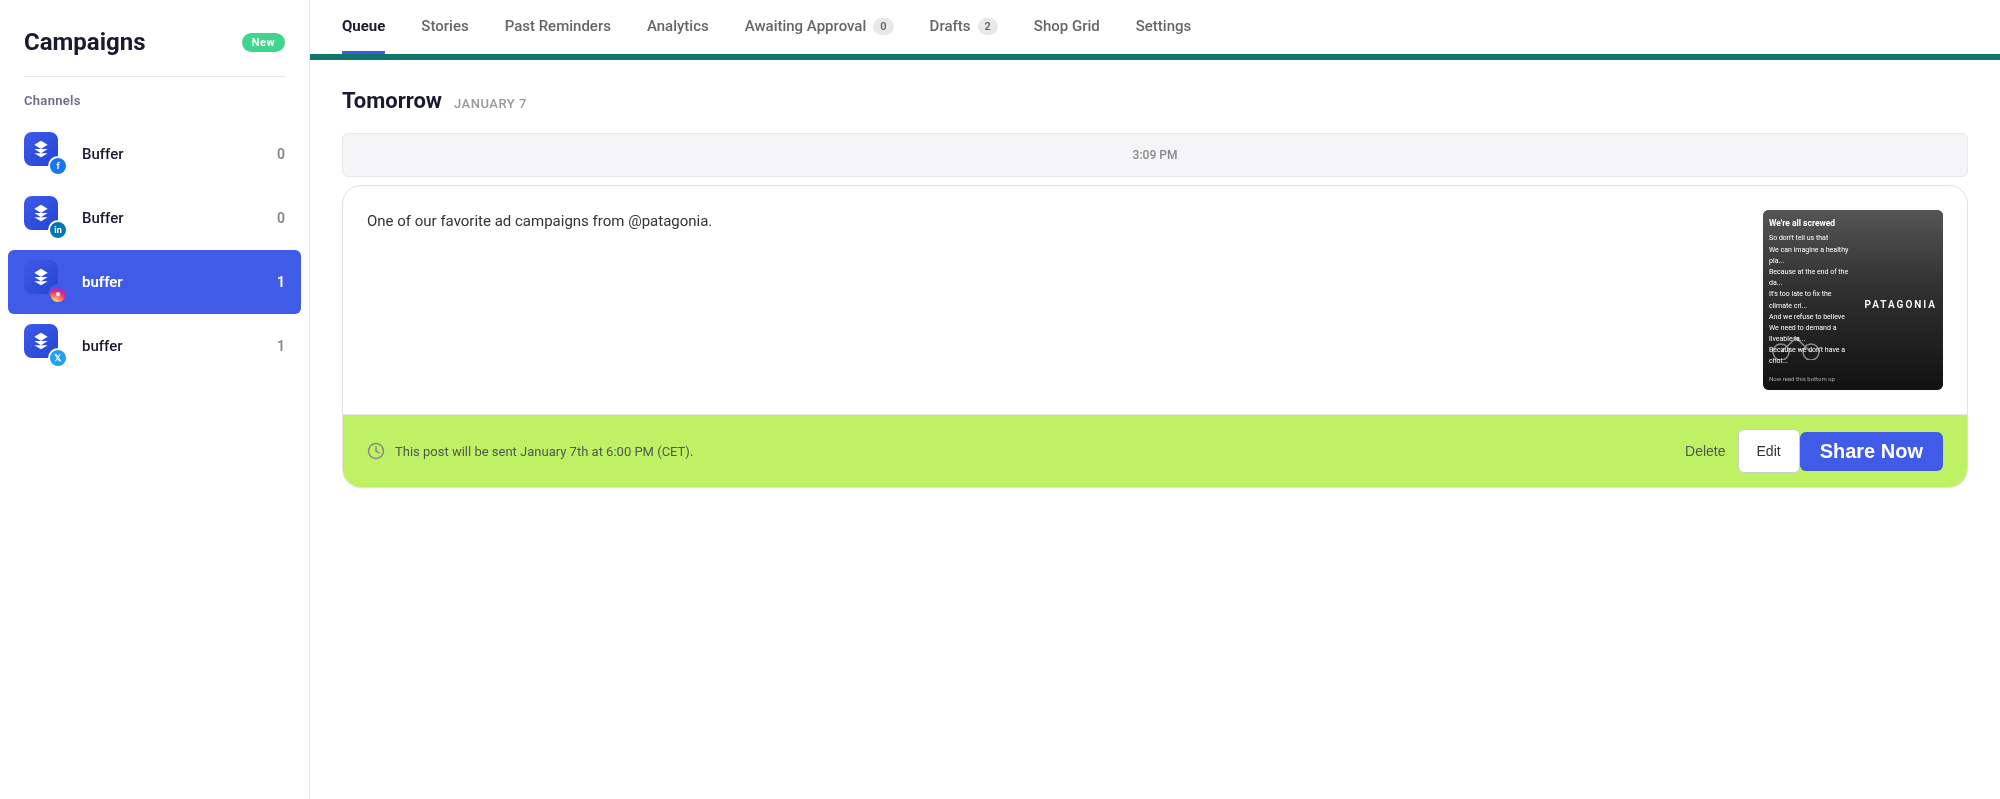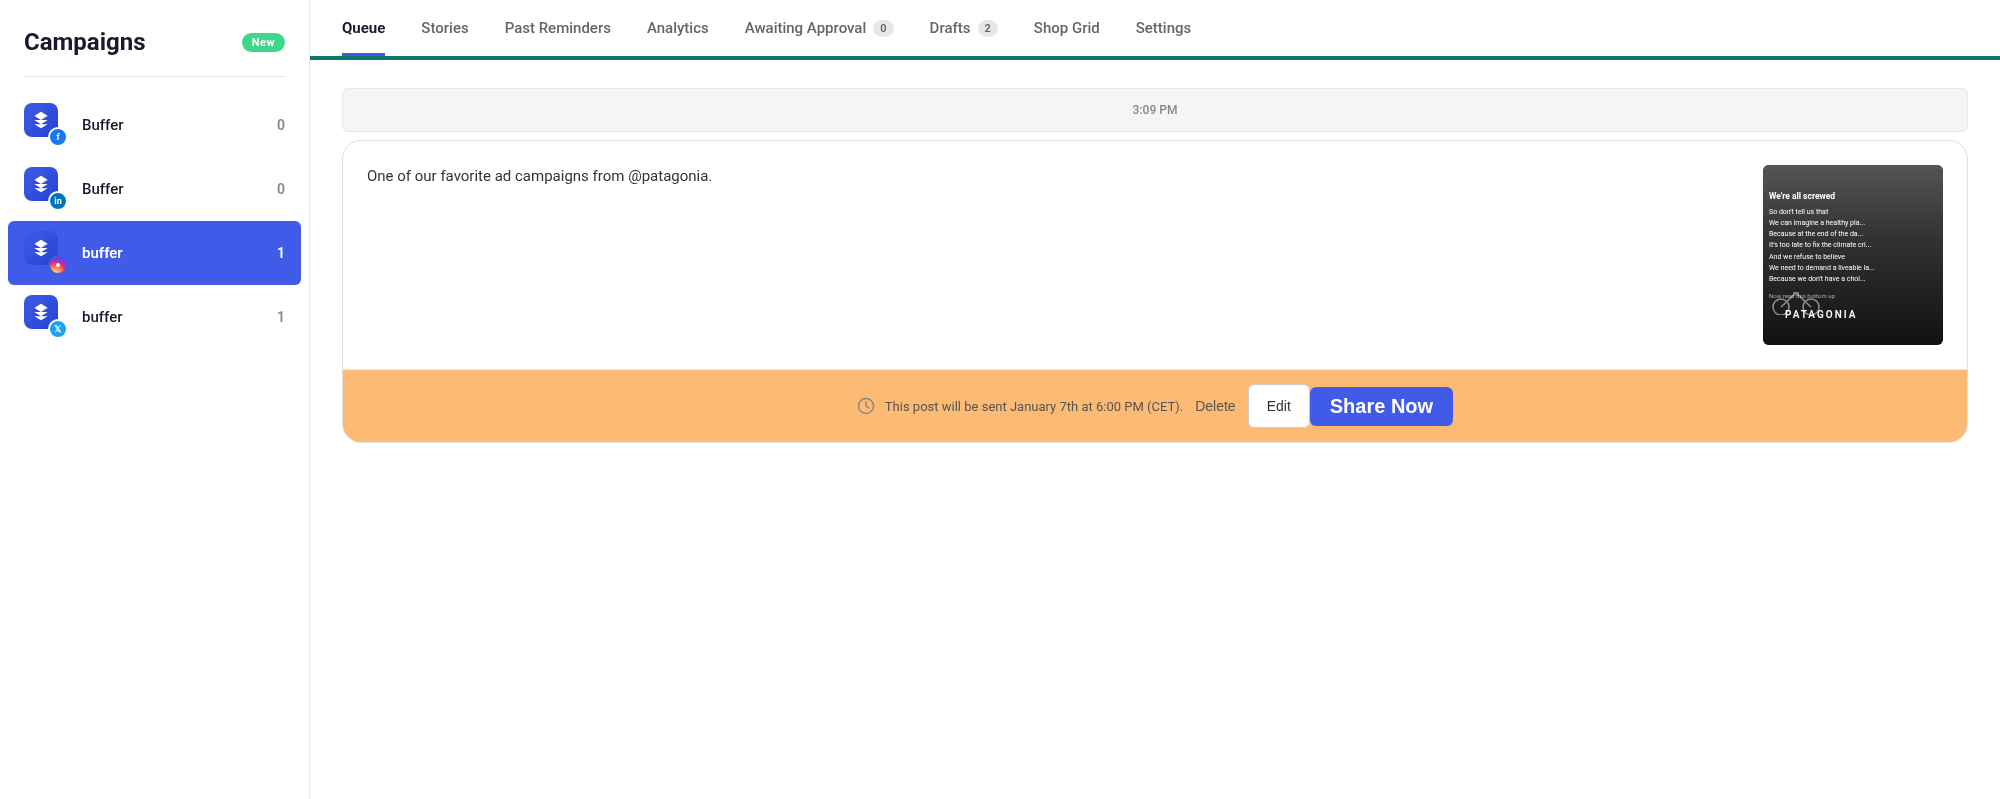--- a/index.html
+++ b/index.html
@@ -122,21 +122,21 @@
       display: flex;
       flex-direction: column;
       overflow: hidden;
       background: #fff;
     }
 
     
     .top-nav {
       display: flex;
       align-items: flex-end;
-      border-bottom: 4px solid #0f766e;
+      border-bottom: 6px solid #0f766e;
       padding: 0 32px;
       height: 60px;
       background: #fff;
     }
     .nav-tab {
       font-size: 15px;
       font-weight: 500;
       color: #666;
       padding: 0 0 16px 0;
       margin-right: 36px;
@@ -234,21 +234,22 @@
       align-items: center;
       justify-content: center;
     }
     
     .patagonia-img {
       width: 100%;
       height: 100%;
       background: linear-gradient(to bottom, #555 0%, #333 40%, #111 100%);
       position: relative;
       display: flex;
-      flex-direction: column;
+      flex-direction: row;
+      align-items: center;
       justify-content: center;
       padding: 6px;
     }
     .patagonia-text-block {
       color: #fff;
       font-size: 7px;
       line-height: 1.6;
       text-align: left;
       width: 90%;
     }
@@ -273,22 +274,22 @@
       left: 8px;
       opacity: 0.5;
     }
 
     
     .post-footer {
       border-top: 1px solid #e8e8e8;
       padding: 14px 24px;
       display: flex;
       align-items: center;
-      justify-content: center;
-      background: #fdba74;
+      justify-content: space-between;
+      background: #bef264;
     }
     .post-schedule-info {
       display: flex;
       align-items: center;
       gap: 10px;
       font-size: 13px;
       color: #555;
     }
     .clock-icon-wrap {
       width: 18px;
@@ -334,20 +335,21 @@
   </style>
 </head>
 <body>
 
 <div class="sidebar">
   <div class="sidebar-header">
     <span class="sidebar-title">Campaigns</span>
     <span class="new-badge">New</span>
   </div>
   <hr class="sidebar-divider">
+  <div class="channels-label">Channels</div>
 
   <div class="channel-item">
     <div class="channel-icon-wrap">
       <div class="channel-stack-icon">
         <svg viewBox="0 0 24 24" fill="white">
             <path d="M12 2L4 7l8 5 8-5-8-5zM4 12l8 5 8-5M4 17l8 5 8-5"></path>
           </svg>
       </div>
       <div class="social-badge facebook">f</div>
     </div>
@@ -419,20 +421,24 @@
     </div>
     <div class="nav-tab">
       <span>Shop Grid</span>
     </div>
     <div class="nav-tab">
       <span>Settings</span>
     </div>
   </nav>
 
   <div class="content">
+    <div class="date-header">
+      <span class="date-label">Tomorrow</span>
+      <span class="date-sub">JANUARY 7</span>
+    </div>
 
     <div class="time-slot">
       <span>3:09 PM</span>
     </div>
 
     <div class="post-card">
       <div class="post-body">
         <div class="post-text">One of our favorite ad campaigns from @patagonia.</div>
         <div class="post-image">
           <div class="patagonia-img">

